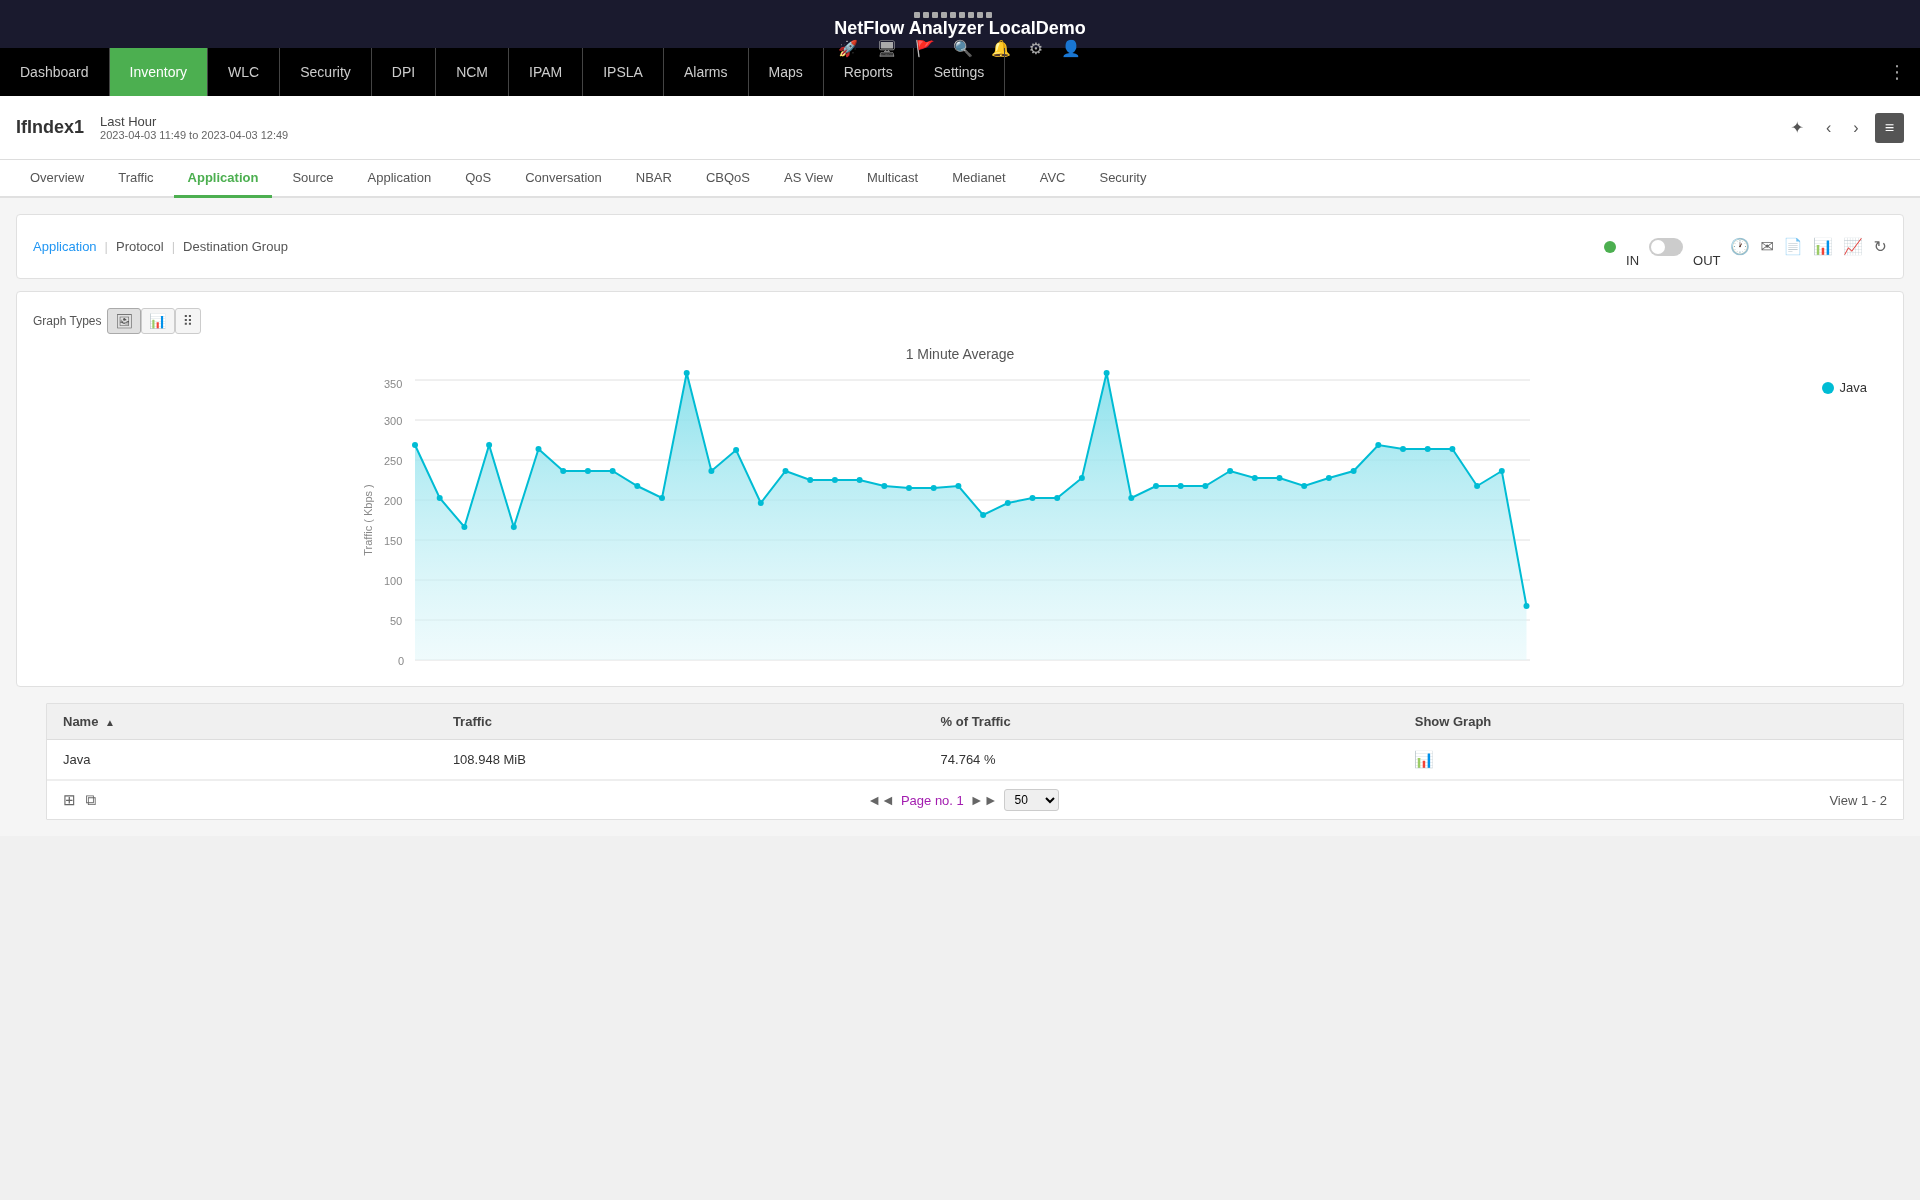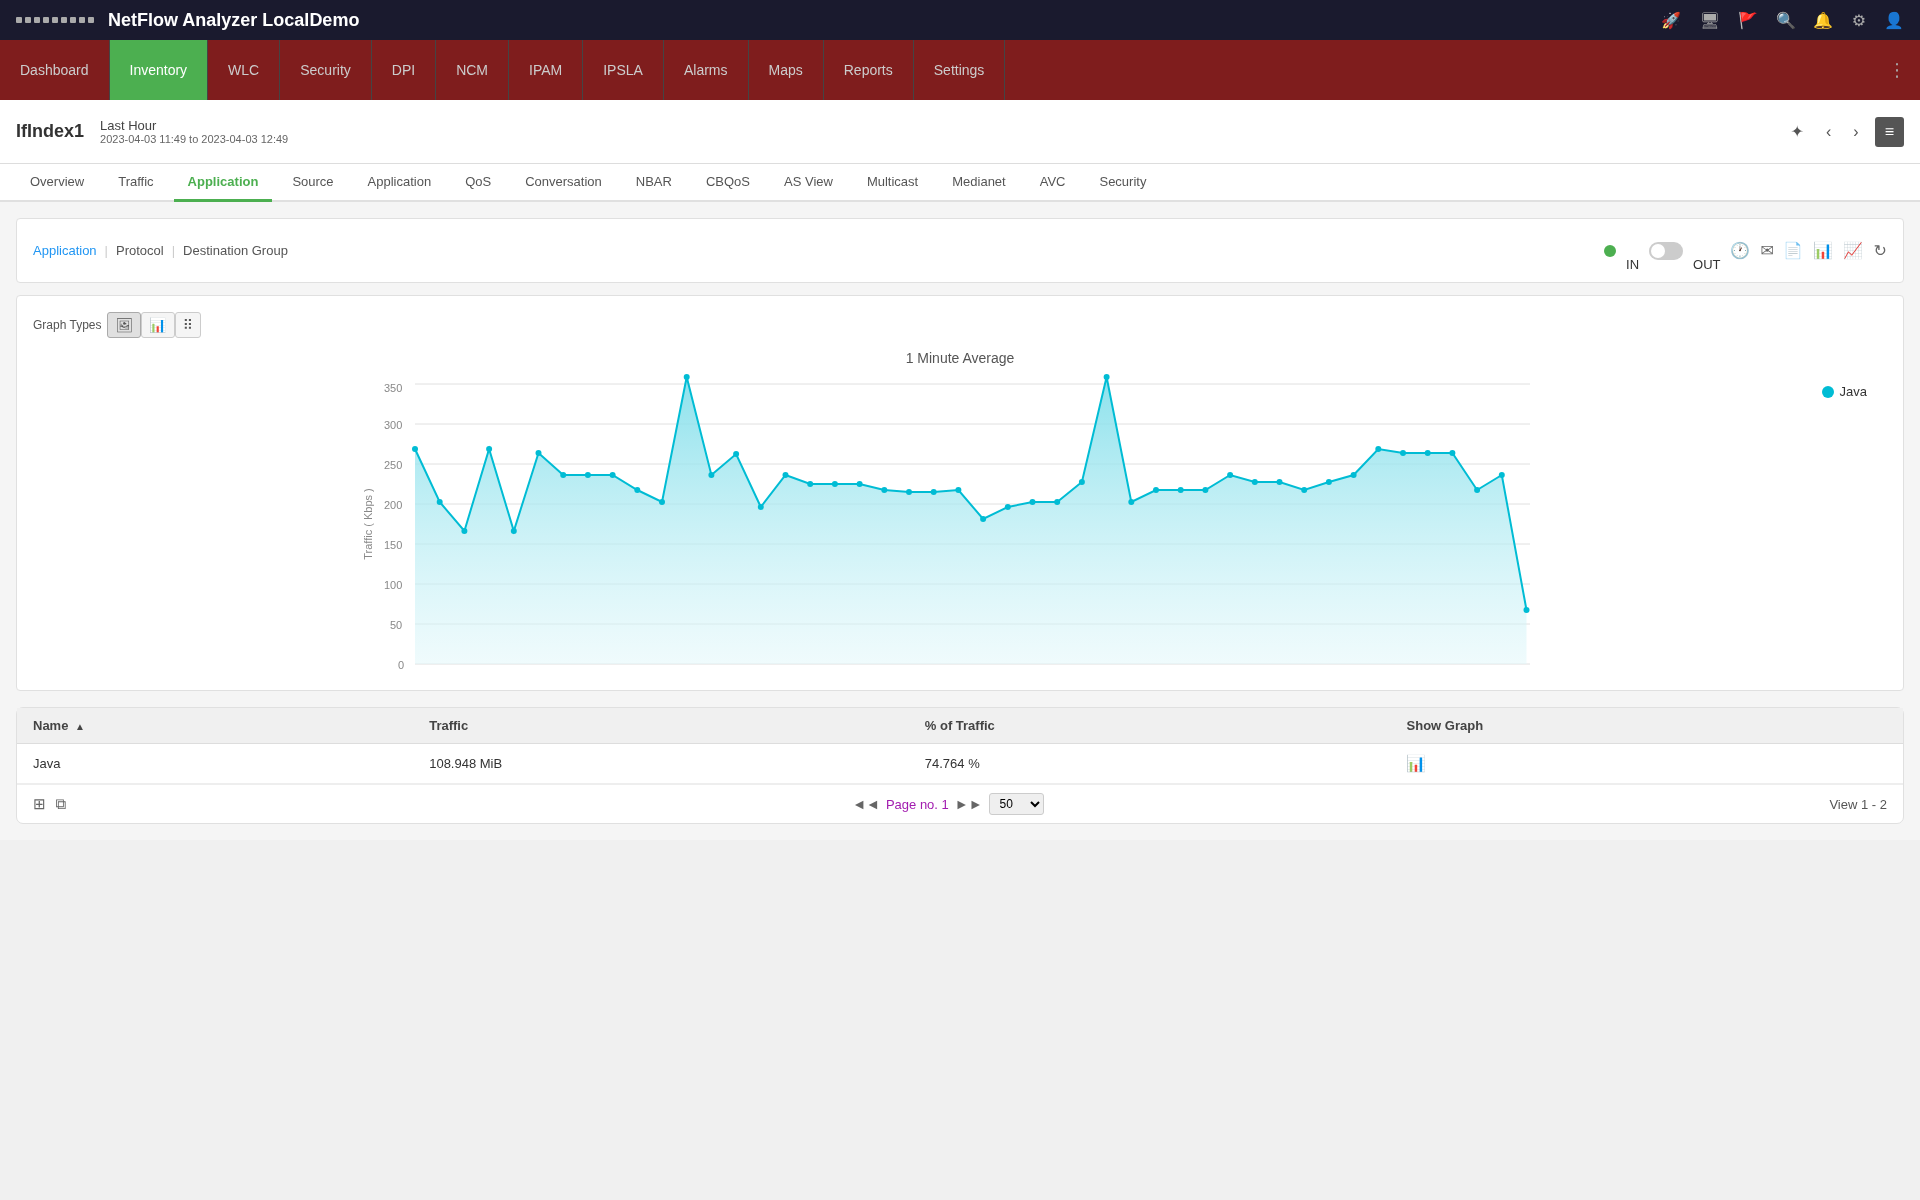--- a/index.html
+++ b/index.html
@@ -5,34 +5,35 @@
     * { box-sizing: border-box; margin: 0; padding: 0; }
     body { font-family: Arial, sans-serif; font-size: 13px; background: #f0f0f0; color: #333; }
 
     
     .top-bar {
       background: #1a1a2e;
       color: #fff;
       display: flex;
       align-items: center;
       padding: 12px 16px;
-      height: 40px;
+      height: 48px;
+      flex-direction: column;
     }
     .top-bar-grid { display: inline-flex; gap: 3px; margin-right: 14px; cursor: pointer; }
     .top-bar-grid span { display: block; width: 6px; height: 6px; background: #aaa; border-radius: 1px; }
     .app-title { font-size: 18px; font-weight: bold; color: #fff; flex: 1; }
     .top-icons { display: flex; gap: 18px; align-items: center; }
     .top-icon { color: #aaa; font-size: 16px; cursor: pointer; }
 
     
     .nav-bar {
-      background: #7f1d1d;
+      background: #000000;
       display: flex;
       align-items: stretch;
-      height: 60px;
+      height: 48px;
     }
     .nav-item {
       display: flex;
       align-items: center;
       padding: 0 20px;
       color: #ccc;
       cursor: pointer;
       font-size: 14px;
       border-right: 1px solid #444;
     }
@@ -128,21 +129,21 @@
       padding: 4px 7px; border-radius: 3px; font-size: 14px; color: #555;
     }
     .graph-type-btn.active { background: #e0e0e0; border-color: #aaa; }
 
     .chart-title { text-align: center; font-size: 14px; color: #555; margin-bottom: 8px; }
     .chart-legend { position: absolute; top: 10px; right: 20px; display: flex; align-items: center; gap: 6px; font-size: 13px; }
     .chart-legend-dot { width: 12px; height: 12px; border-radius: 50%; background: #00BCD4; }
     .chart-container { position: relative; width: 100%; }
 
     
-    .data-table-section { background: #fff; border: 1px solid #e0e0e0; border-radius: 7px; }
+    .data-table-section { background: #fff; border: 1px solid #e0e0e0; border-radius: 1px; margin-left: 30px; }
     .data-table { width: 100%; border-collapse: collapse; }
     .data-table thead tr { background: #f0f0f0; }
     .data-table th {
       padding: 10px 16px; text-align: left; font-size: 13px; font-weight: bold;
       border-bottom: 1px solid #ddd; color: #444;
     }
     .data-table td {
       padding: 10px 16px; font-size: 13px; border-bottom: 1px solid #eee; color: #333;
     }
     .sort-arrow { font-size: 10px; margin-left: 3px; }

